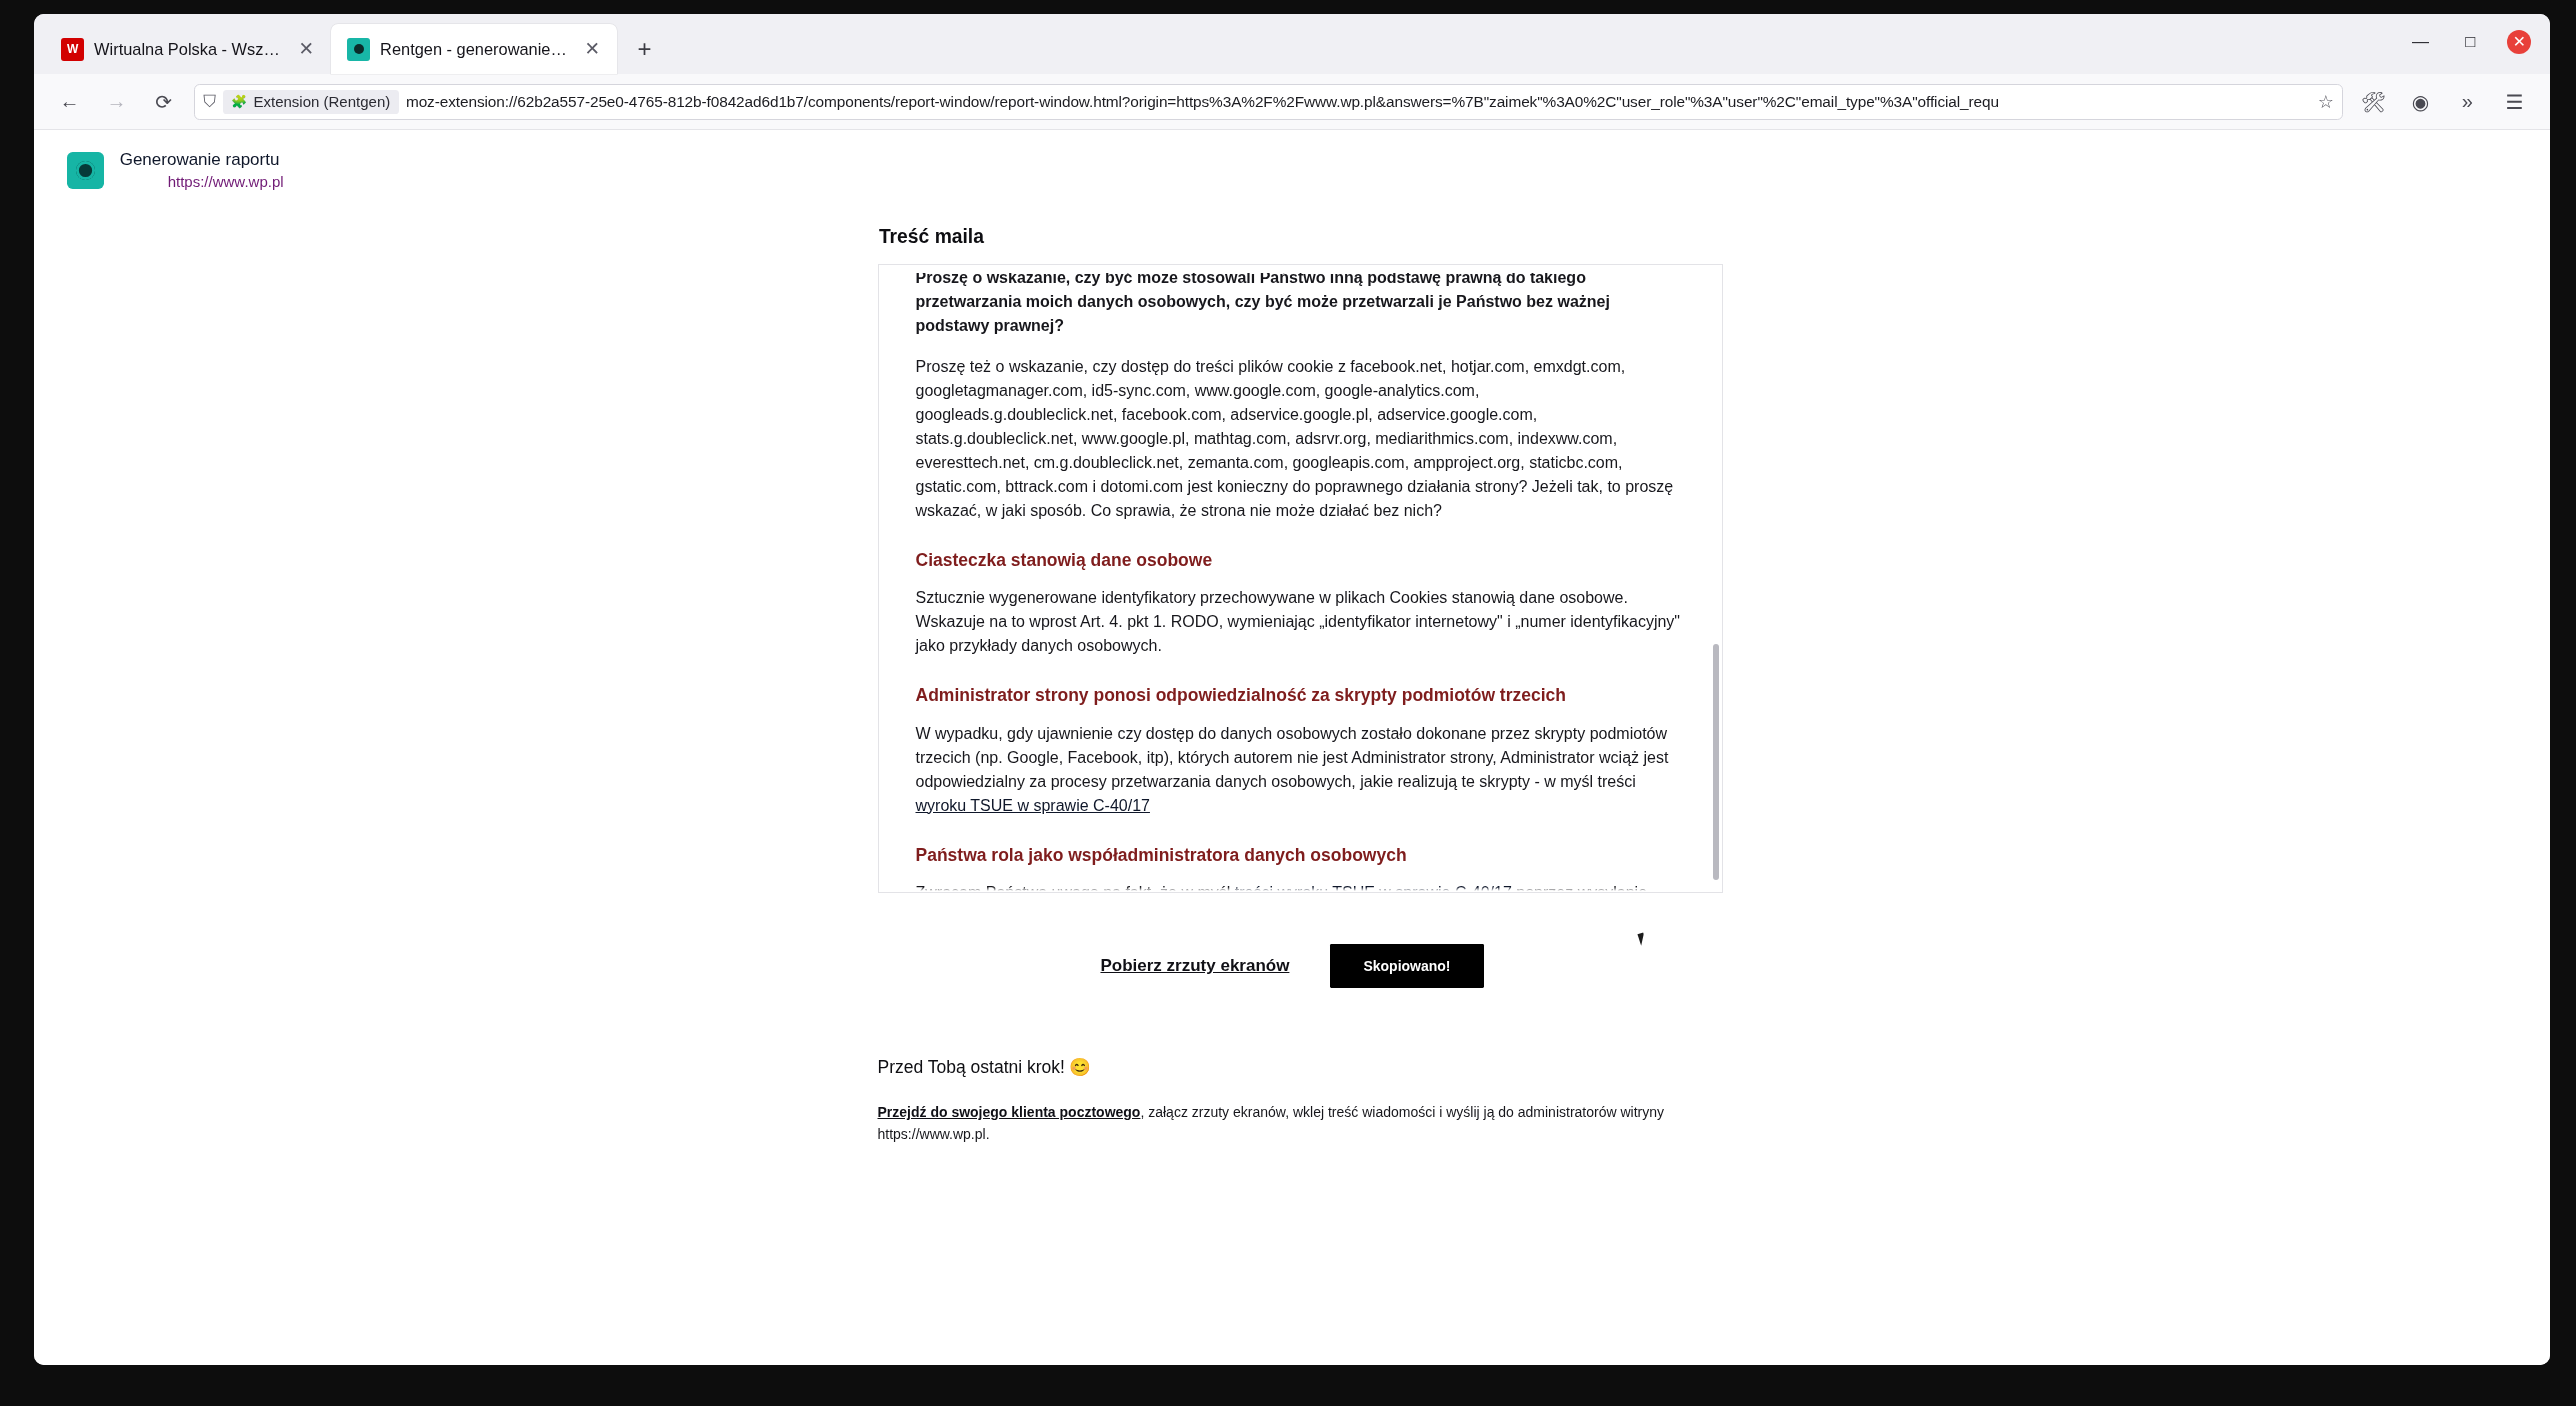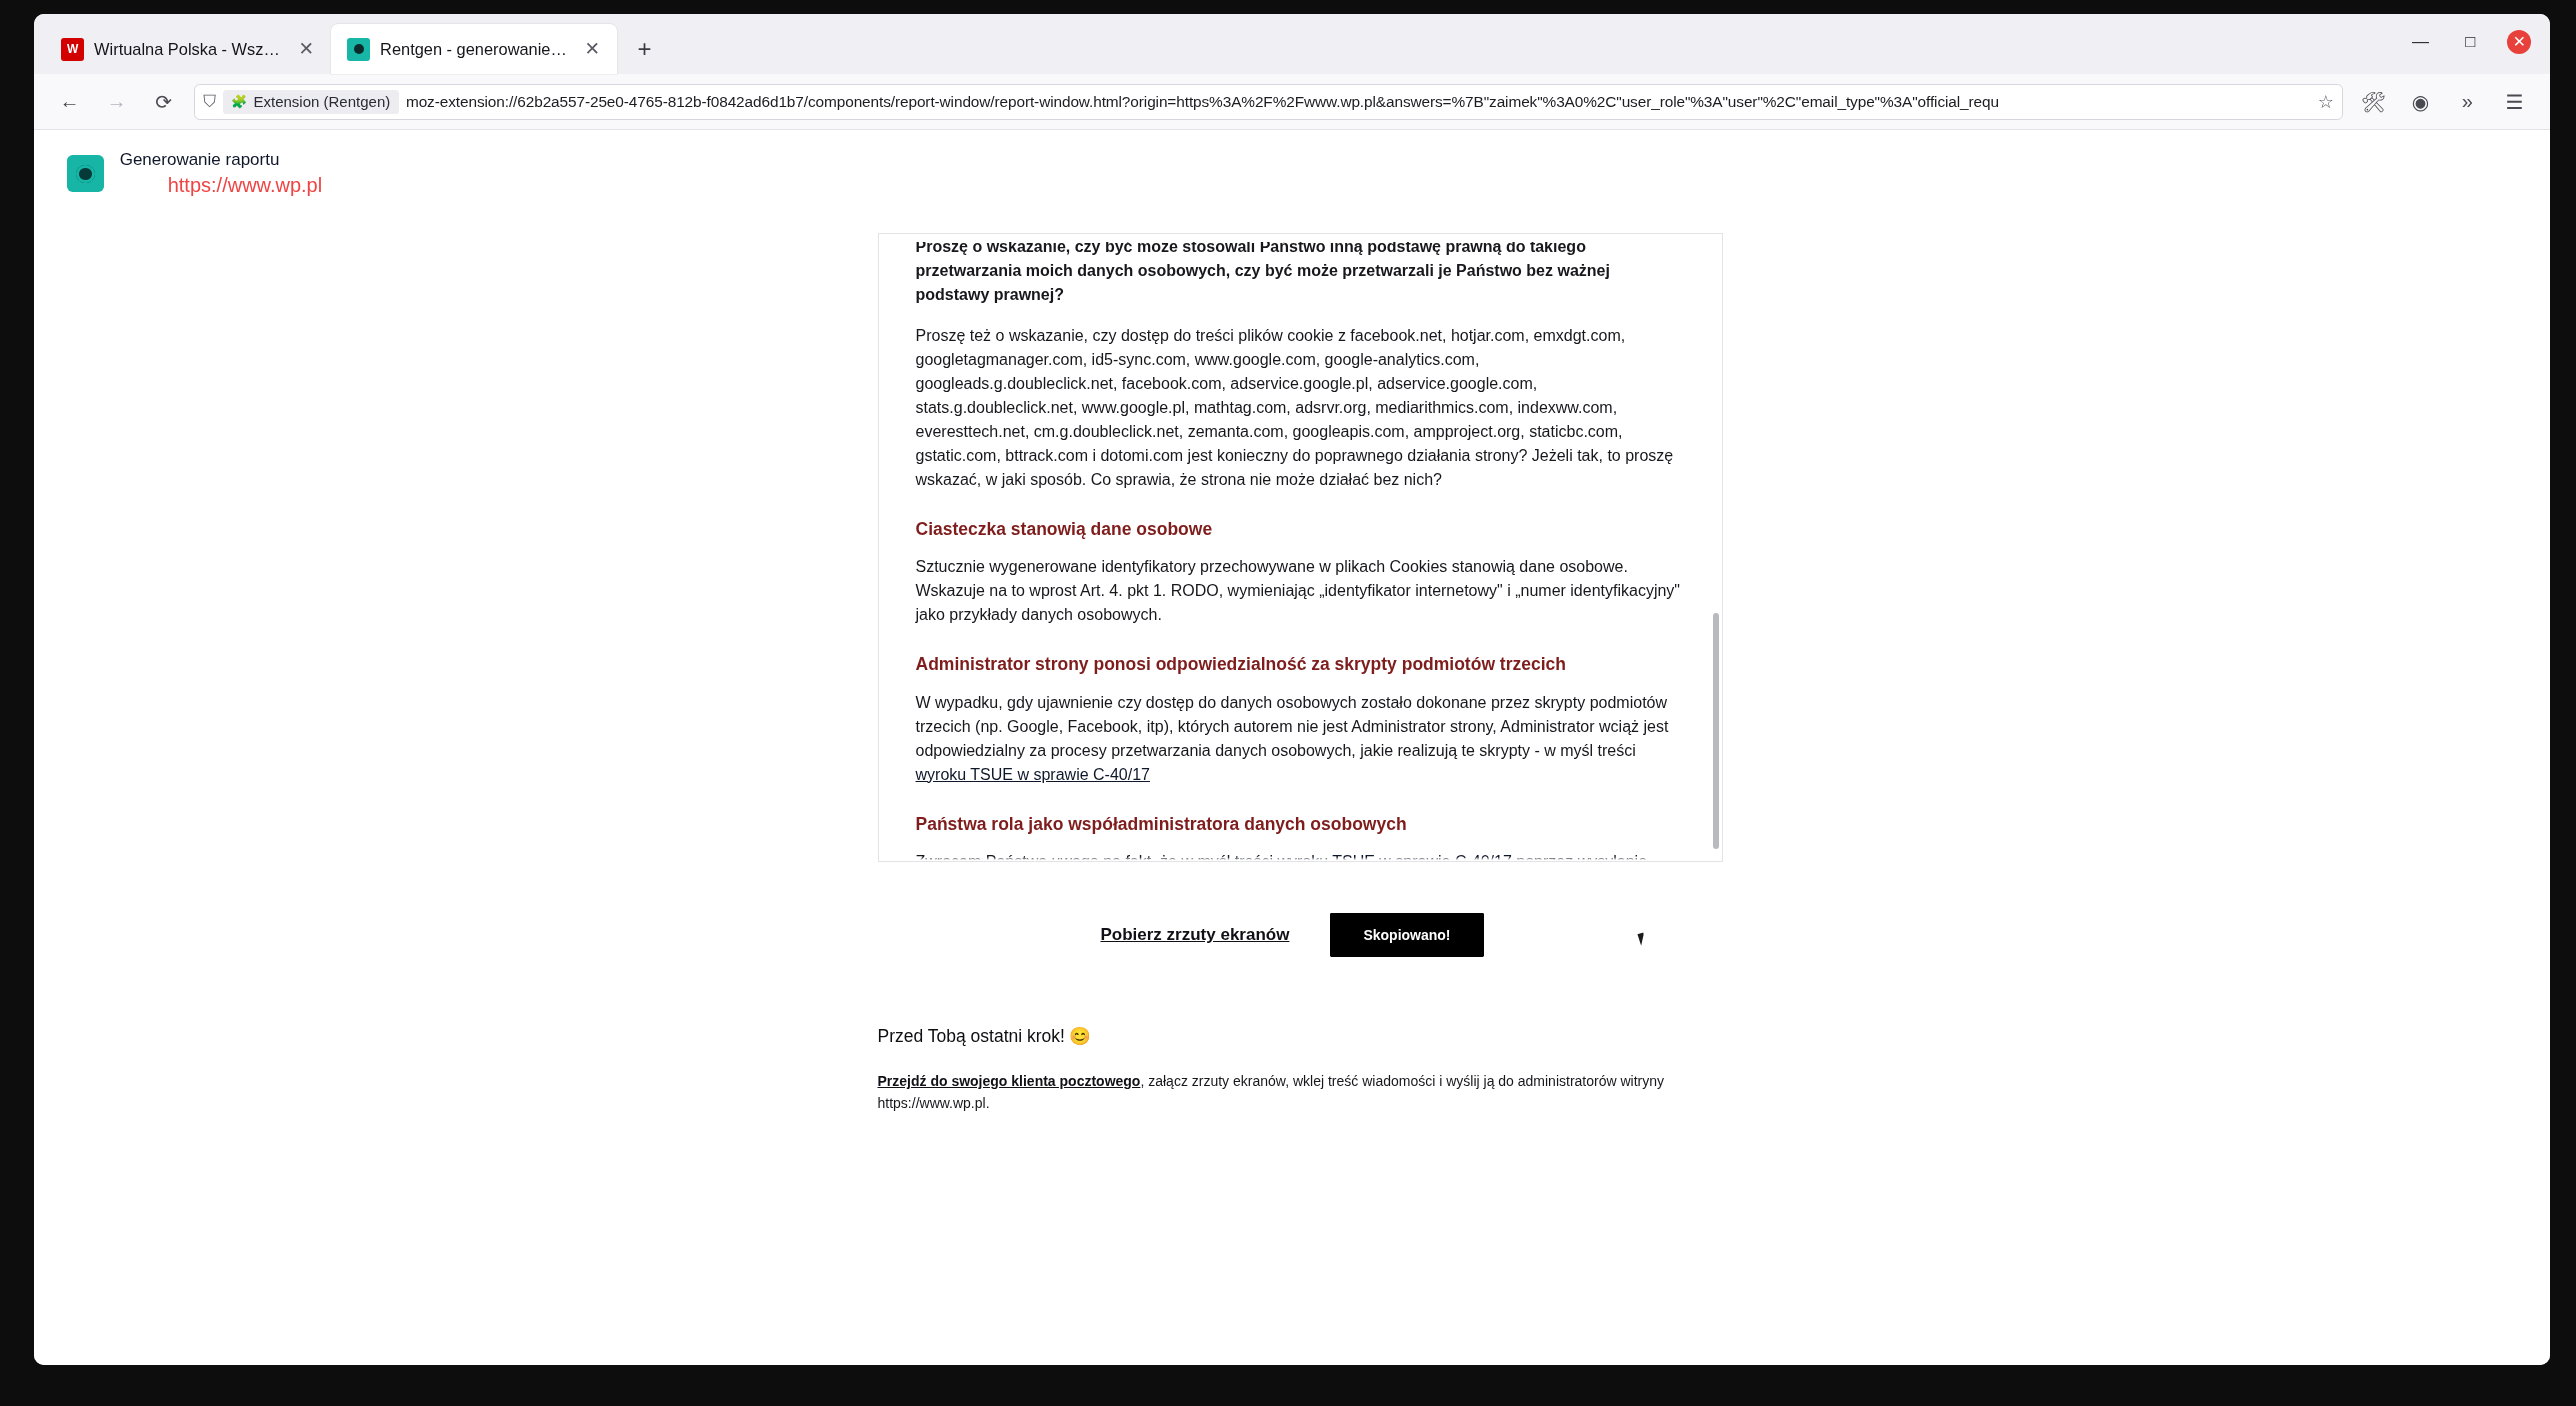--- a/index.html
+++ b/index.html
@@ -171,21 +171,21 @@
     flex: none;
   }
   .pagehead .logo .inner {
     width: 18.6px; height: 18.6px;
     border-radius: 50%;
     background: #063a38;
     box-shadow: inset 0 0 0 2.9px #16b5a5;
   }
   .pagehead .titles { line-height: 1.35; }
   .pagehead .t1 { font-size: 17px; color: #0f172a; font-weight: 400;}
-  .pagehead .t2 { font-size: 20px; color: #ef4444; padding-left: 48px; }
+  .pagehead .t2 { font-size: 15px; color: #701a75; padding-left: 48px; }
 
   .content {
     width: 829px;
     margin: 34px auto 0;
     padding-left: 0;
     position: relative;
   }
   .section-title {
     font-size: 19.3px;
     font-weight: bold;
@@ -342,20 +342,21 @@
         <div class="logo">
             <div class="inner"></div>
           </div>
         <div class="titles">
           <div class="t1">Generowanie raportu</div>
           <div class="t2">https://www.wp.pl</div>
         </div>
       </div>
 
       <div class="content">
+        <div class="section-title">Treść maila</div>
 
         <div class="mailbox">
           <div class="mailbox-inner">
             <p><b>Proszę o wskazanie, czy być może stosowali Państwo inną podstawę prawną do takiego przetwarzania moich danych osobowych, czy być może przetwarzali je Państwo bez ważnej podstawy prawnej?</b></p>
             <p>Proszę też o wskazanie, czy dostęp do treści plików cookie z facebook.net, hotjar.com, emxdgt.com, googletagmanager.com, id5-sync.com, www.google.com, google-analytics.com, googleads.g.doubleclick.net, facebook.com, adservice.google.pl, adservice.google.com, stats.g.doubleclick.net, www.google.pl, mathtag.com, adsrvr.org, mediarithmics.com, indexww.com, everesttech.net, cm.g.doubleclick.net, zemanta.com, googleapis.com, ampproject.org, staticbc.com, gstatic.com, bttrack.com i dotomi.com jest konieczny do poprawnego działania strony? Jeżeli tak, to proszę wskazać, w jaki sposób. Co sprawia, że strona nie może działać bez nich?</p>
             <h3>Ciasteczka stanowią dane osobowe</h3>
             <p>Sztucznie wygenerowane identyfikatory przechowywane w plikach Cookies stanowią dane osobowe. Wskazuje na to wprost Art. 4. pkt 1. RODO, wymieniając „identyfikator internetowy" i „numer identyfikacyjny" jako przykłady danych osobowych.</p>
             <h3>Administrator strony ponosi odpowiedzialność za skrypty podmiotów trzecich</h3>
             <p><span>W wypadku, gdy ujawnienie czy dostęp do danych osobowych zostało dokonane przez skrypty podmiotów trzecich (np. Google, Facebook, itp), których autorem nie jest Administrator strony, Administrator wciąż jest odpowiedzialny za procesy przetwarzania danych osobowych, jakie realizują te skrypty - w myśl treści </span><a href="#">wyroku TSUE w sprawie C-40/17</a></p>
             <h3>Państwa rola jako współadministratora danych osobowych</h3>

